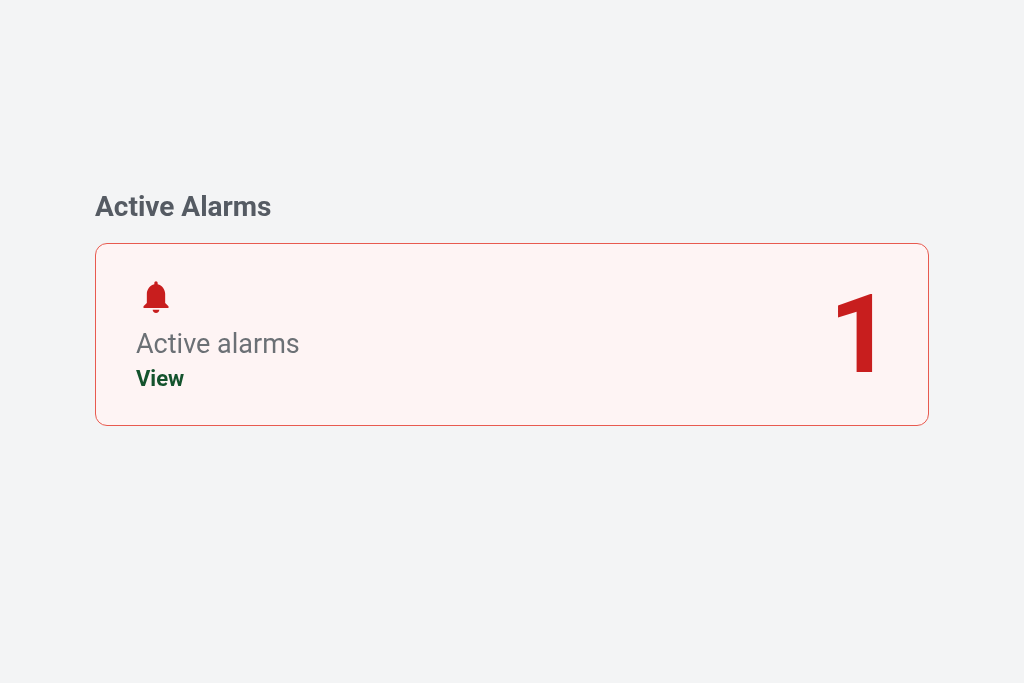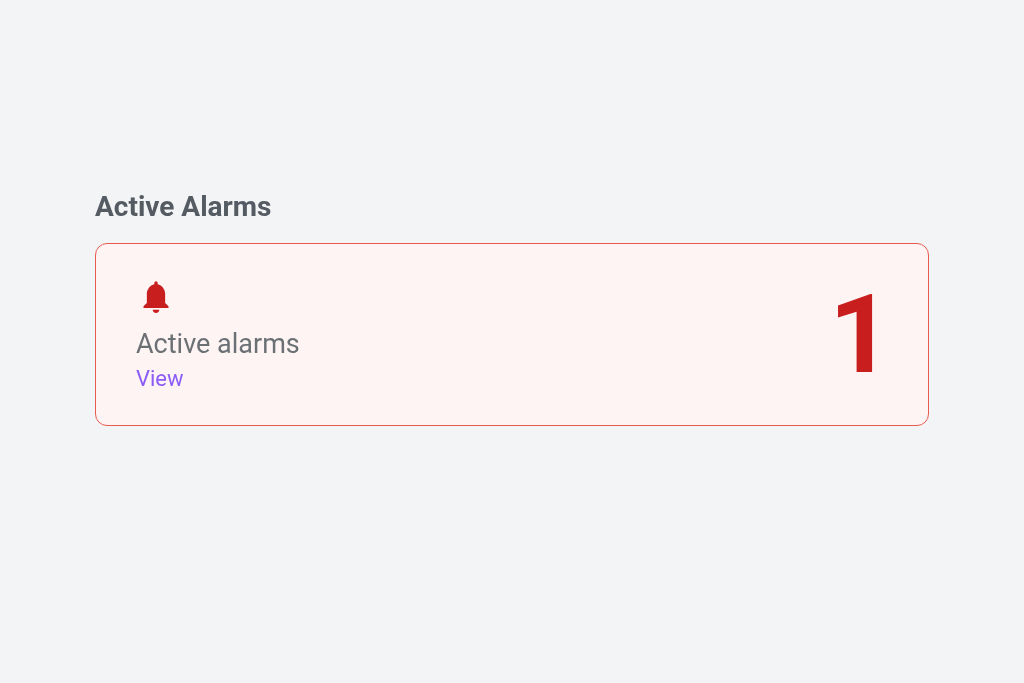--- a/index.html
+++ b/index.html
@@ -39,22 +39,22 @@
       height: 40px;
       margin-bottom: 4px;
     }
     .alarm-label {
       font-size: 27px;
       font-weight: 400;
       color: #6b7075;
     }
     .view-link {
       font-size: 22px;
-      font-weight: 400;
-      color: #8b5cf6;
+      font-weight: 700;
+      color: #14532d;
       text-decoration: none;
       cursor: pointer;
       width: fit-content;
     }
     .alarm-count {
       font-size: 110px;
       font-weight: 700;
       color: #c81e1e;
       line-height: 1;
       letter-spacing: -4px;

